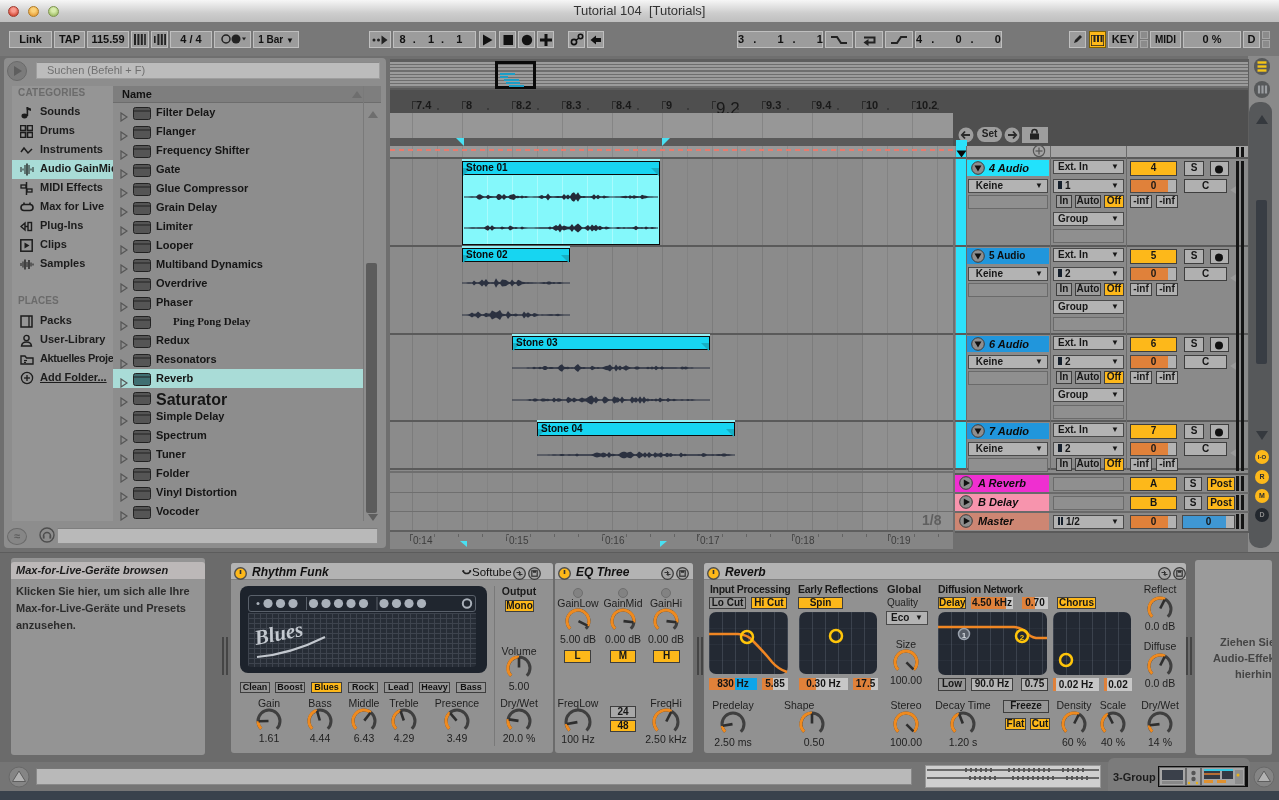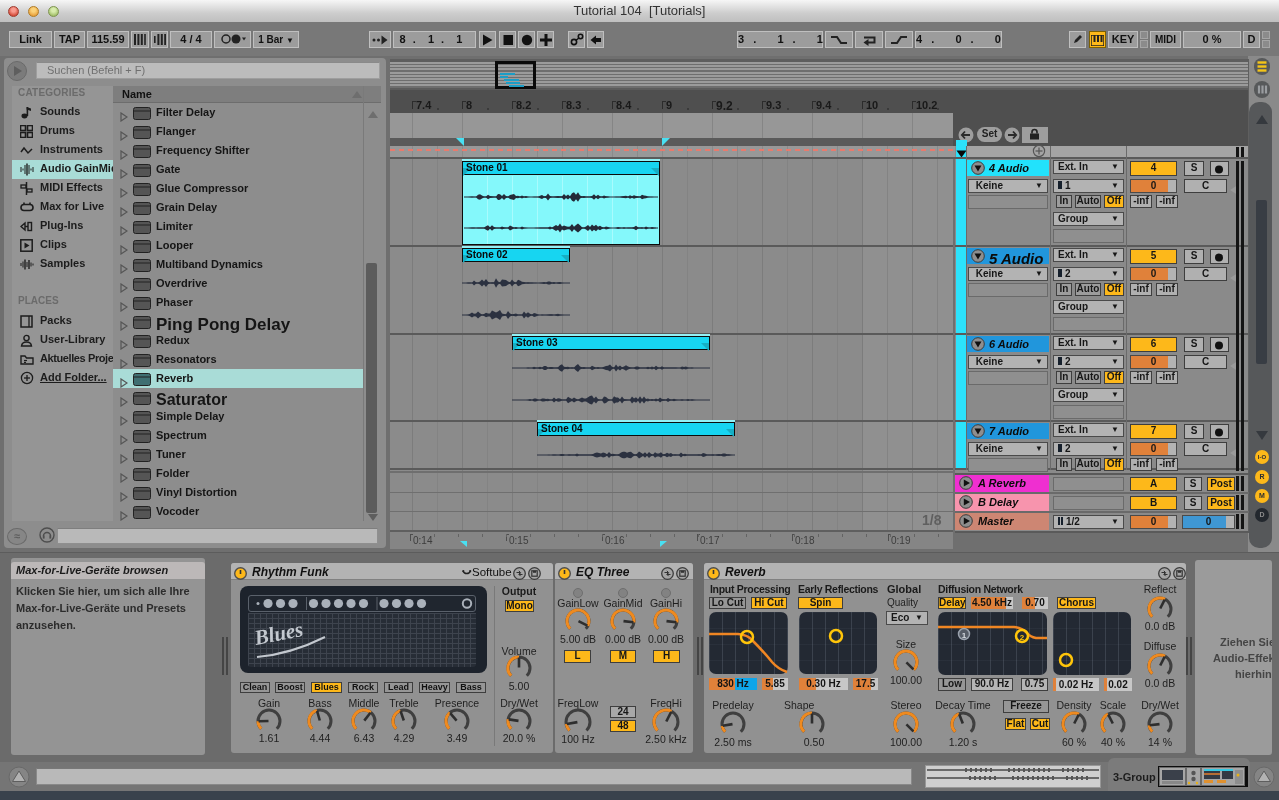--- a/index.html
+++ b/index.html
@@ -280,21 +280,21 @@
       <line x1="1" y1="4" x2="17" y2="4" stroke="#222" stroke-width="1"></line>
     </svg></div>
 <div style="position:absolute;left:156px;top:296px;font-size:11px;font-weight:bold;color:#151515;white-space:nowrap;">Phaser</div>
 <div style="position:absolute;left:120px;top:317px;"><svg width="8" height="10">
       <polygon points="1,1 7,5 1,9" fill="none" stroke="#555" stroke-width="1.2"></polygon>
     </svg></div>
 <div style="position:absolute;left:133px;top:315px;"><svg width="18" height="13">
       <rect x="0.5" y="0.5" width="17" height="12" rx="2" fill="#555555" stroke="#222"></rect>
       <line x1="1" y1="4" x2="17" y2="4" stroke="#222" stroke-width="1"></line>
     </svg></div>
-<div style="position:absolute;left:156px;top:315px;font-size:17px;font-weight:bold;color:#151515;white-space:nowrap;">Ping Pong Delay</div>
+<div style="position:absolute;left:173px;top:315px;font-size:11px;font-weight:bold;color:#151515;white-space:nowrap;font-family:Liberation Serif, serif;">Ping Pong Delay</div>
 <div style="position:absolute;left:120px;top:336px;"><svg width="8" height="10">
       <polygon points="1,1 7,5 1,9" fill="none" stroke="#555" stroke-width="1.2"></polygon>
     </svg></div>
 <div style="position:absolute;left:133px;top:334px;"><svg width="18" height="13">
       <rect x="0.5" y="0.5" width="17" height="12" rx="2" fill="#555555" stroke="#222"></rect>
       <line x1="1" y1="4" x2="17" y2="4" stroke="#222" stroke-width="1"></line>
     </svg></div>
 <div style="position:absolute;left:156px;top:334px;font-size:11px;font-weight:bold;color:#151515;white-space:nowrap;">Redux</div>
 <div style="position:absolute;left:120px;top:355px;"><svg width="8" height="10">
       <polygon points="1,1 7,5 1,9" fill="none" stroke="#555" stroke-width="1.2"></polygon>
@@ -426,21 +426,21 @@
 <div style="position:absolute;left:562px;top:101px;width:4px;height:1px;background:#2c2c2c;"></div>
 <div style="position:absolute;left:587px;top:108px;width:2px;height:2px;background:#3a3a3a;"></div>
 <div style="position:absolute;left:616px;top:99px;font-size:11px;font-weight:bold;color:#191919;">8.4</div>
 <div style="position:absolute;left:612px;top:101px;width:1px;height:8px;background:#2c2c2c;"></div>
 <div style="position:absolute;left:612px;top:101px;width:4px;height:1px;background:#2c2c2c;"></div>
 <div style="position:absolute;left:637px;top:108px;width:2px;height:2px;background:#3a3a3a;"></div>
 <div style="position:absolute;left:666px;top:99px;font-size:11px;font-weight:bold;color:#191919;">9</div>
 <div style="position:absolute;left:662px;top:101px;width:1px;height:8px;background:#2c2c2c;"></div>
 <div style="position:absolute;left:662px;top:101px;width:4px;height:1px;background:#2c2c2c;"></div>
 <div style="position:absolute;left:687px;top:108px;width:2px;height:2px;background:#3a3a3a;"></div>
-<div style="position:absolute;left:716px;top:99px;font-size:12px;font-weight:bold;color:#191919;">9.2</div>
+<div style="position:absolute;left:716px;top:99px;font-size:17px;font-weight:normal;color:#191919;">9.2</div>
 <div style="position:absolute;left:712px;top:101px;width:1px;height:8px;background:#2c2c2c;"></div>
 <div style="position:absolute;left:712px;top:101px;width:4px;height:1px;background:#2c2c2c;"></div>
 <div style="position:absolute;left:737px;top:108px;width:2px;height:2px;background:#3a3a3a;"></div>
 <div style="position:absolute;left:766px;top:99px;font-size:11px;font-weight:bold;color:#191919;">9.3</div>
 <div style="position:absolute;left:762px;top:101px;width:1px;height:8px;background:#2c2c2c;"></div>
 <div style="position:absolute;left:762px;top:101px;width:4px;height:1px;background:#2c2c2c;"></div>
 <div style="position:absolute;left:787px;top:108px;width:2px;height:2px;background:#3a3a3a;"></div>
 <div style="position:absolute;left:816px;top:99px;font-size:11px;font-weight:bold;color:#191919;">9.4</div>
 <div style="position:absolute;left:812px;top:101px;width:1px;height:8px;background:#2c2c2c;"></div>
 <div style="position:absolute;left:812px;top:101px;width:4px;height:1px;background:#2c2c2c;"></div>
@@ -691,21 +691,21 @@
     </svg></div>
 <div style="position:absolute;left:1130px;top:195px;width:22px;height:13px;background:#b0b0b0;border:1px solid #3e3e3e;box-sizing:border-box;font-size:10px;font-weight:bold;color:#161616;text-align:center;line-height:10px;">-inf</div>
 <div style="position:absolute;left:1156px;top:195px;width:22px;height:13px;background:#b0b0b0;border:1px solid #3e3e3e;box-sizing:border-box;font-size:10px;font-weight:bold;color:#161616;text-align:center;line-height:10px;">-inf</div>
 <div style="position:absolute;left:1236px;top:161px;width:3px;height:88px;background:#141414;"></div>
 <div style="position:absolute;left:1241px;top:161px;width:3px;height:88px;background:#141414;"></div>
 <div style="position:absolute;left:967px;top:248px;width:82px;height:16px;background:#2196dc;"></div>
 <div style="position:absolute;left:971px;top:249px;"><svg width="14" height="14">
       <circle cx="7" cy="7" r="6.3" fill="#8e8e8e" stroke="#3a3a3a"></circle>
       <polygon points="3.5,4.5 10.5,4.5 7,10.5" fill="#111"></polygon>
     </svg></div>
-<div style="position:absolute;left:989px;top:250px;font-size:15px;font-weight:bold;font-style:italic;color:#0c0c0c;white-space:nowrap;">5 Audio</div>
+<div style="position:absolute;left:989px;top:250px;font-size:10px;font-weight:bold;color:#0c0c0c;white-space:nowrap;">5 Audio</div>
 <div style="position:absolute;left:968px;top:267px;width:80px;height:14px;background:#b3b3b3;border:1px solid #4a4a4a;box-sizing:border-box;font-size:10px;font-weight:bold;color:#161616;line-height:12px;padding-left:4px;white-space:nowrap;overflow:hidden;">&nbsp;Keine<span style="float:right;margin-right:4px;font-size:8px;">▼</span></div>
 <div style="position:absolute;left:968px;top:283px;width:80px;height:14px;background:#8f8f8f;border:1px solid #6a6a6a;box-sizing:border-box;"></div>
 <div style="position:absolute;left:1053px;top:248px;width:71px;height:14px;background:#b3b3b3;border:1px solid #4a4a4a;box-sizing:border-box;font-size:10px;font-weight:bold;color:#161616;line-height:12px;padding-left:4px;white-space:nowrap;overflow:hidden;">Ext. In<span style="float:right;margin-right:4px;font-size:8px;">▼</span></div>
 <div style="position:absolute;left:1053px;top:267px;width:71px;height:14px;background:#b3b3b3;border:1px solid #4a4a4a;box-sizing:border-box;font-size:10px;font-weight:bold;color:#161616;line-height:12px;padding-left:4px;white-space:nowrap;overflow:hidden;"><span style="display:inline-block;width:4px;height:8px;background:#16202c;margin-right:3px;"></span>2<span style="float:right;margin-right:4px;font-size:8px;">▼</span></div>
 <div style="position:absolute;left:1056px;top:283px;width:16px;height:13px;background:#9c9c9c;border:1px solid #3e3e3e;box-sizing:border-box;font-size:10px;font-weight:bold;color:#161616;text-align:center;line-height:10px;">In</div>
 <div style="position:absolute;left:1075px;top:283px;width:26px;height:13px;background:#9c9c9c;border:1px solid #3e3e3e;box-sizing:border-box;font-size:10px;font-weight:bold;color:#161616;text-align:center;line-height:10px;">Auto</div>
 <div style="position:absolute;left:1104px;top:283px;width:20px;height:13px;background:#fdb81a;border:1px solid #3e3e3e;box-sizing:border-box;font-size:10px;font-weight:bold;color:#161616;text-align:center;line-height:10px;">Off</div>
 <div style="position:absolute;left:1053px;top:300px;width:71px;height:14px;background:#b3b3b3;border:1px solid #4a4a4a;box-sizing:border-box;font-size:10px;font-weight:bold;color:#161616;line-height:12px;padding-left:4px;white-space:nowrap;overflow:hidden;">Group<span style="float:right;margin-right:4px;font-size:8px;">▼</span></div>
 <div style="position:absolute;left:1053px;top:317px;width:71px;height:14px;background:#8f8f8f;border:1px solid #6a6a6a;box-sizing:border-box;"></div>
 <div style="position:absolute;left:1130px;top:249px;width:47px;height:15px;background:#fdb81a;border:1px solid #3e3e3e;box-sizing:border-box;font-size:10px;font-weight:bold;color:#161616;text-align:center;line-height:12px;">5</div>

